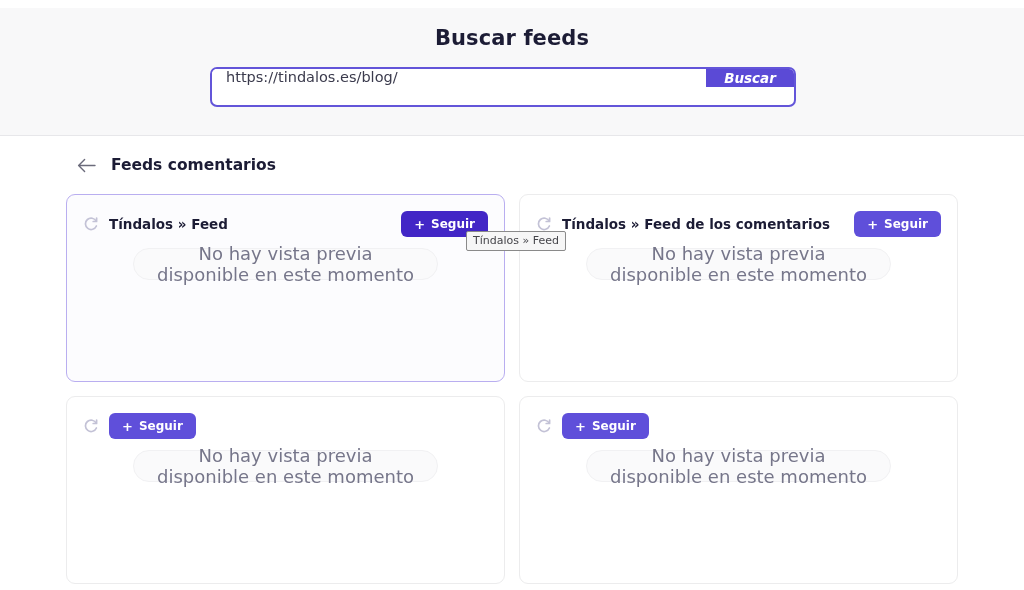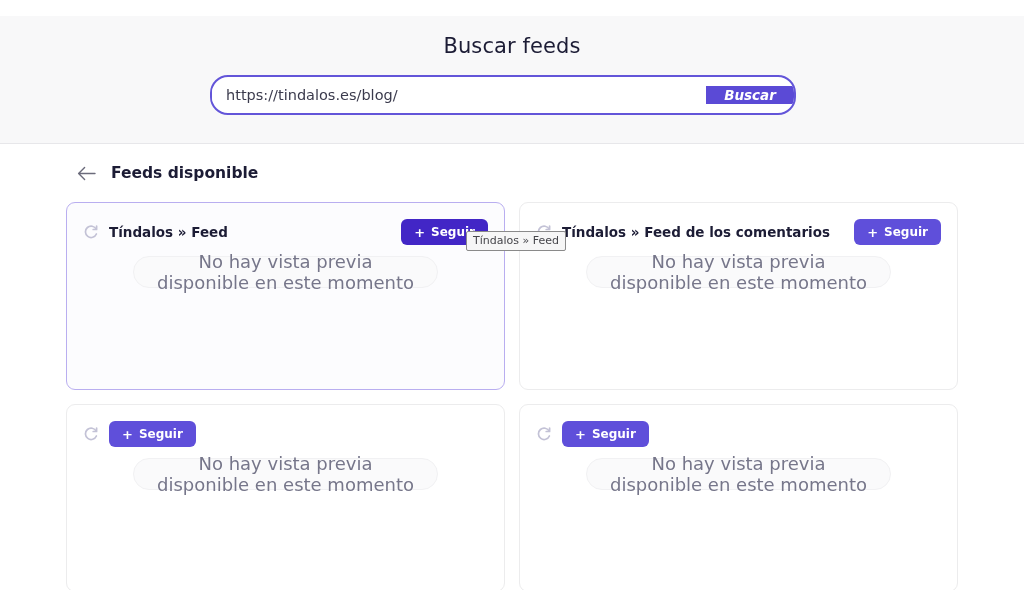--- a/index.html
+++ b/index.html
@@ -13,38 +13,38 @@
 
   
   .header {
     position: relative;
     width: 1024px;
     height: 128px;
     background: #f8f8f9;
     border-bottom: 1px solid #e7e7ea;
   }
   .page-title {
-    margin: 16px;
+    margin: 8px;
     padding-top: 18px;
     text-align: center;
     font-size: 21px;
-    font-weight: normal;
+    font-weight: bold;
     color: #1c1c35;
     letter-spacing: 0.1px;
   }
   .search-wrap {
     position: absolute;
     left: 210px;
     top: 59px;
     width: 586px;
     height: 40px;
     display: flex;
-    align-items: center;
+    align-items: flex-start;
     border: 2px solid #6355d9;
-    border-radius: 18px;
+    border-radius: 7px;
     overflow: hidden;
     background: #ffffff;
   }
   .search-input {
     flex: 1 1 auto;
     border: none;
     outline: none;
     background: #ffffff;
     padding: 0 14px;
     font-family: "DejaVu Sans", "Liberation Sans", sans-serif;
@@ -196,21 +196,21 @@
 <div class="results">
 
   <div class="section-head">
     <button class="back-btn">
       <span>
         <svg width="19" height="15" viewBox="0 0 19 15" fill="none" stroke="currentColor" stroke-width="1.4">
           <path d="M18 7.5H1.6M1.6 7.5L7.6 1.6M1.6 7.5L7.6 13.4" stroke-linecap="round" stroke-linejoin="round"></path>
         </svg>
       </span>
     </button>
-    <h2 class="section-title">Feeds disponible</h2>
+    <h2 class="section-title">Feeds comentarios</h2>
   </div>
 
   <div class="grid">
 
     <div class="card is-active">
       <div class="card-head">
         <span class="spinner-icon">
           <svg width="16" height="16" viewBox="0 0 16 16" fill="none" stroke="currentColor" stroke-width="1.7">
             <path d="M13.2 5.2A5.7 5.7 0 1 0 13.4 10" stroke-linecap="round"></path>
             <path d="M13.6 2.1V5.5H10.2" stroke-linecap="round" stroke-linejoin="round"></path>

